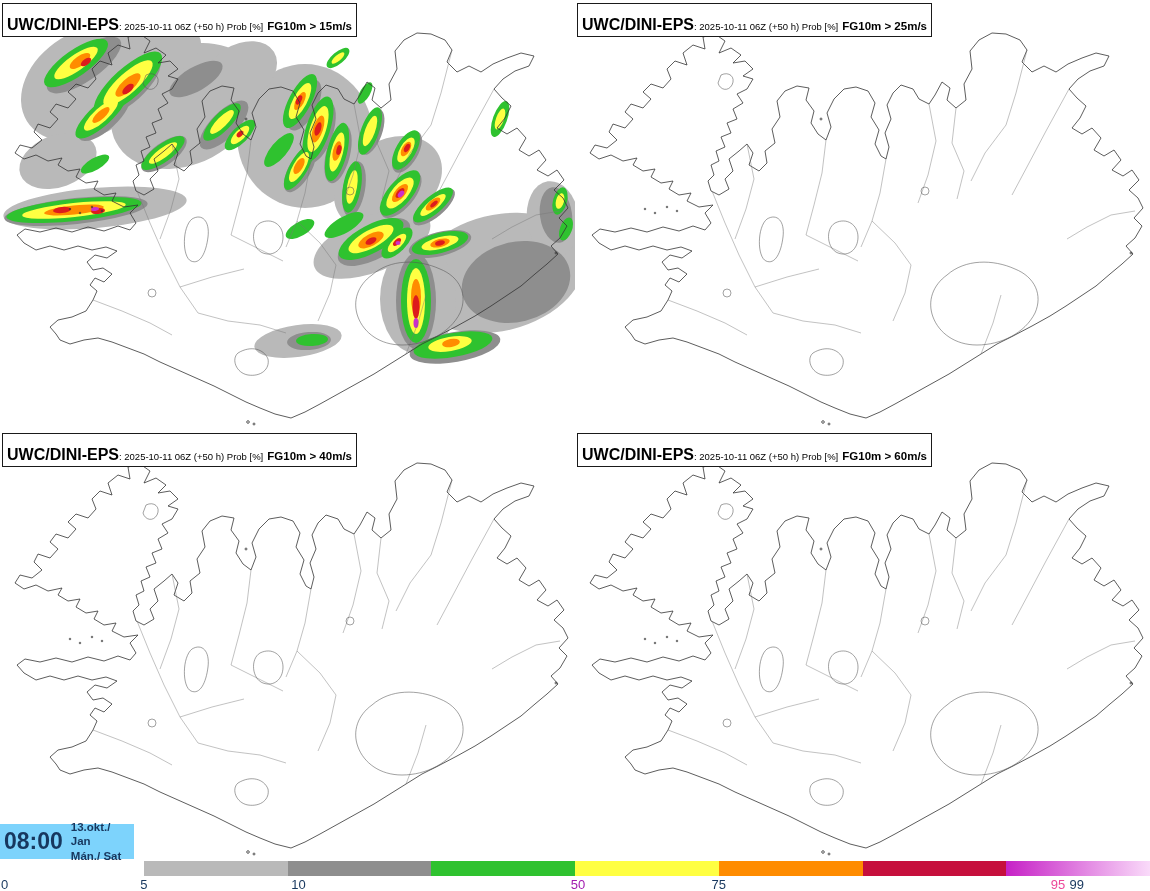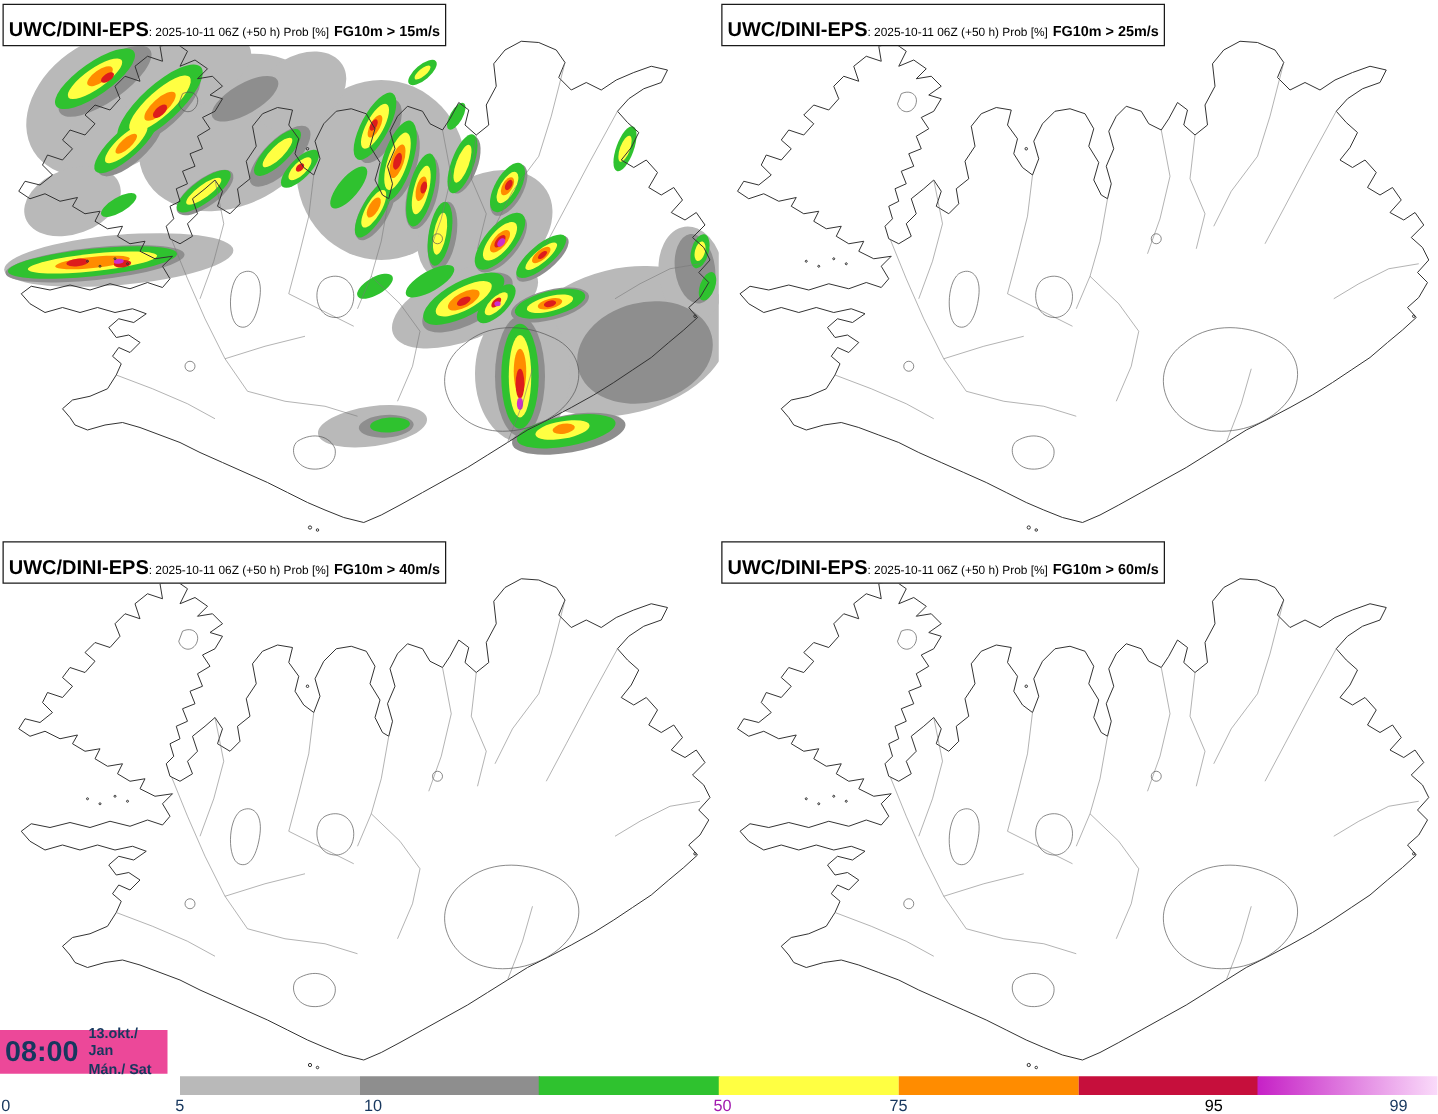--- a/index.html
+++ b/index.html
@@ -4,21 +4,21 @@
 <style>
   html,body{margin:0;padding:0;background:#fff;}
   body{width:1150px;height:891px;position:relative;font-family:"Liberation Sans",sans-serif;overflow:hidden;}
   .panel{position:absolute;width:575px;height:425px;}
   .panel svg{position:absolute;left:0;top:0;}
   .title-box{position:absolute;left:2px;top:2px;background:#ffffff;border:1px solid #1a1a1a;
              padding:1px 4px 2px 4px;white-space:nowrap;display:inline-flex;align-items:baseline;z-index:5;}
   .t-model{font-weight:bold;font-size:16px;color:#000;}
   .t-run{font-size:9.5px;color:#000;margin:16px 4px 0 0;text-align:center;}
   .t-thresh{font-weight:bold;font-size:11.5px;color:#000;}
-  .clock-box{position:absolute;left:0;top:824px;width:134px;height:35px;background:#ec4899;
+  .clock-box{position:absolute;left:0;top:824px;width:134px;height:35px;background:#7dd3fc;
              display:flex;align-items:center;gap:8px;padding:0 4px;box-sizing:border-box;}
   .clock-time{font-size:23px;font-weight:bold;color:#17375e;letter-spacing:0px;}
   .clock-col{display:flex;flex-direction:column;justify-content:center;}
   .clock-date,.clock-day{font-size:11.5px;font-weight:bold;color:#17375e;line-height:1.25;}
   .colorbar{position:absolute;left:0;top:861px;width:1150px;height:15px;}
   .cb-seg{position:absolute;top:0;height:15px;}
   .cb-labels{position:absolute;left:0;top:877px;width:1150px;height:14px;}
   .cb-tick{position:absolute;top:0;font-size:13px;color:#17375e;}
 </style>
 </head>
@@ -285,15 +285,15 @@
     <div class="cb-seg" style="left: 1006.25px; width: 144.25px; background: linear-gradient(to right, rgb(198, 33, 198), rgb(250, 220, 250));"></div>
   </div>
 <div class="cb-labels">
     <span class="cb-tick" style="color: rgb(23, 55, 94); left: 1px;">0</span>
     <span class="cb-tick" style="color: rgb(23, 55, 94); left: 143.75px; transform: translateX(-50%);">5</span>
     <span class="cb-tick" style="color: rgb(23, 55, 94); left: 287.5px; transform: translateX(-50%); margin-left: 11px;">10</span>
     <span class="cb-tick" style="color: rgb(23, 55, 94); left: 431.25px; transform: translateX(-50%); margin-top: 12px;">25</span>
     <span class="cb-tick" style="color: #a21caf; left: 578px; transform: translateX(-50%);">50</span>
     <span class="cb-tick" style="color: rgb(23, 55, 94); left: 718.75px; transform: translateX(-50%);">75</span>
     <span class="cb-tick" style="color: rgb(23, 55, 94); left: 862.5px; transform: translateX(-50%); margin-top: 45px;">90</span>
-    <span class="cb-tick" style="color: #000000; left: 971px; transform: translateX(-50%);">95</span>
-    <span class="cb-tick" style="color: rgb(23, 55, 94); left: 1126px; transform: translateX(-100%);">99</span>
+    <span class="cb-tick" style="color: #ec4899; left: 1058px; transform: translateX(-50%);">95</span>
+    <span class="cb-tick" style="color: rgb(23, 55, 94); left: 1084px; transform: translateX(-100%);">99</span>
   </div>
 
 </body></html>

